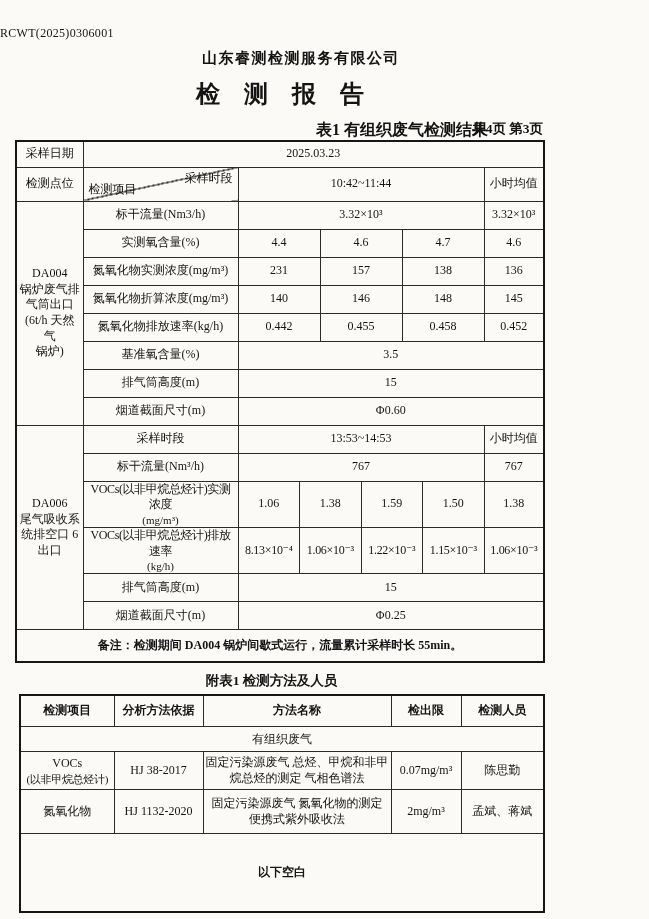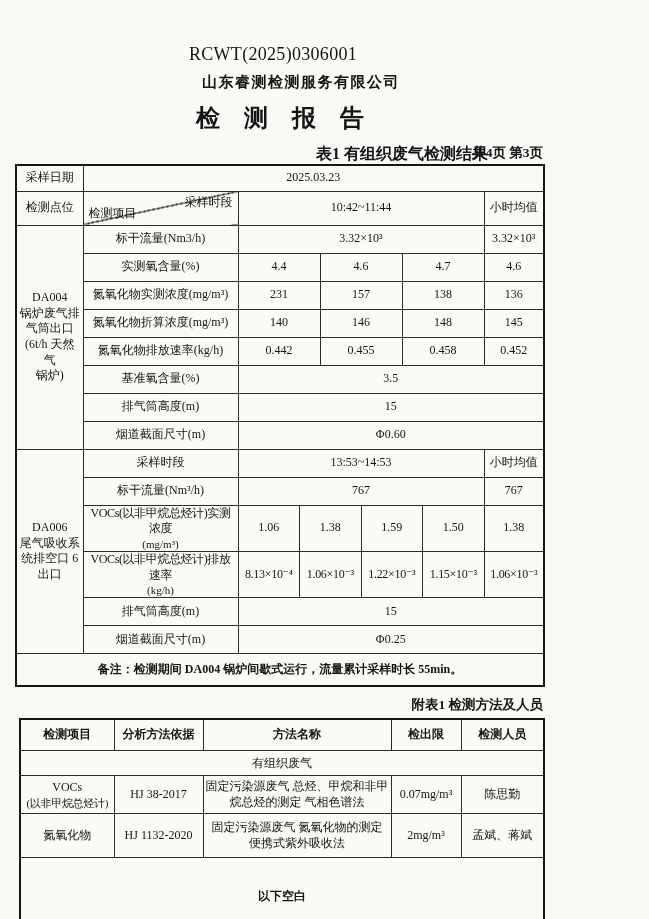--- a/index.html
+++ b/index.html
@@ -1,21 +1,21 @@
 <!DOCTYPE html>
 <html><head>
 <meta charset="utf-8">
 <style>
   html,body { margin:0; padding:0; background:#9a9a9a; }
   .page {
     width:649px; height:919px; margin:0 auto; background:#fbfaf7;
     position:relative; overflow:hidden;
     font-family:"Liberation Serif","DejaVu Serif",serif; color:#141414;
   }
-  .report-no { padding-top:44px; width:546px; text-align:center; font-size:18px; letter-spacing:0.3px; }
+  .report-no { padding-top:26px; width:546px; text-align:left; font-size:12px; letter-spacing:0.3px; }
   .company   { margin-top:8px; width:560px; text-align:center; font-size:15px; font-weight:600; letter-spacing:1.5px;padding-left:21px; }
   .doc-title { margin-top:10px; width:560px; text-align:center; font-size:24px; font-weight:700; letter-spacing:9px; text-indent:9px; }
   .caption-row { margin-top:10px; position:relative; width:543px; height:18px; }
   .t1-caption  { position:absolute; left:0; right:55px; text-align:right; font-weight:700; font-size:16px; }
   .page-info   { position:absolute; right:0; top:0; font-weight:700; font-size:13.5px; }
 
   table.t1 { margin:2px 0 0 15px; border-collapse:collapse; table-layout:fixed; width:528px; border:2px solid #161616; }
   table.t2 { margin:4px 0 0 19px; border-collapse:collapse; table-layout:fixed; width:524px; border:2px solid #161616; }
   .t1 td, .t2 td, .t2 th {
     border:1px solid #2b2b2b; text-align:center; vertical-align:middle;
@@ -31,21 +31,21 @@
 
   .diag-cell {
     position:relative; padding:0;
     background-image:linear-gradient(to bottom right,
       transparent calc(50% - 0.7px), #333 calc(50% - 0.7px),
       #333 calc(50% + 0.7px), transparent calc(50% + 0.7px));
   }
   .diag-top    { position:absolute; top:3px;  right:5px; font-size:12px; }
   .diag-bottom { position:absolute; bottom:3px; left:5px; font-size:12px; }
 
-  .t2-caption { margin-top:9px; width:543px; text-align:right; font-weight:700; font-size:13.5px; }
+  .t2-caption { margin-top:9px; width:543px; text-align:center; font-weight:700; font-size:13.5px; }
 </style>
 </head>
 <body>
 
 <div class="page">
 
   <div class="report-no">RCWT(2025)0306001</div>
   <div class="company">山东睿测检测服务有限公司</div>
   <div class="doc-title">检 测 报 告</div>
   <div class="caption-row">

